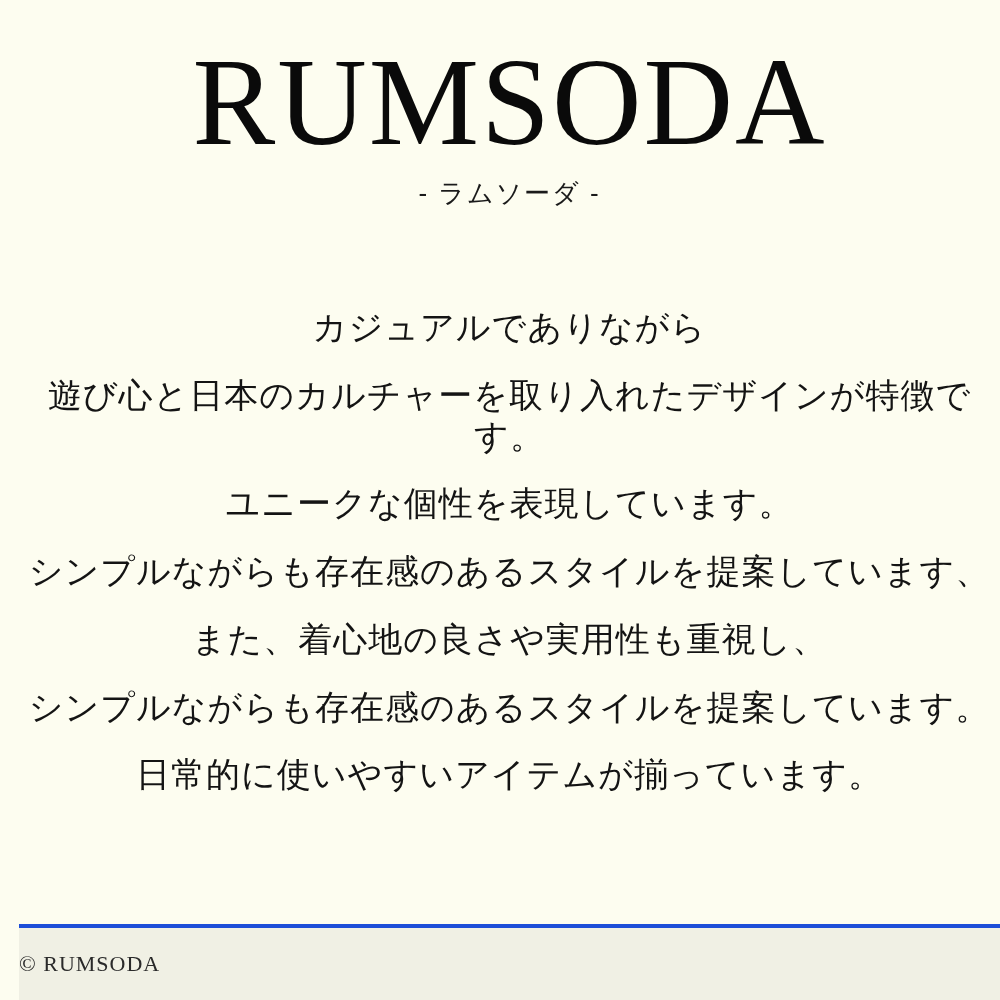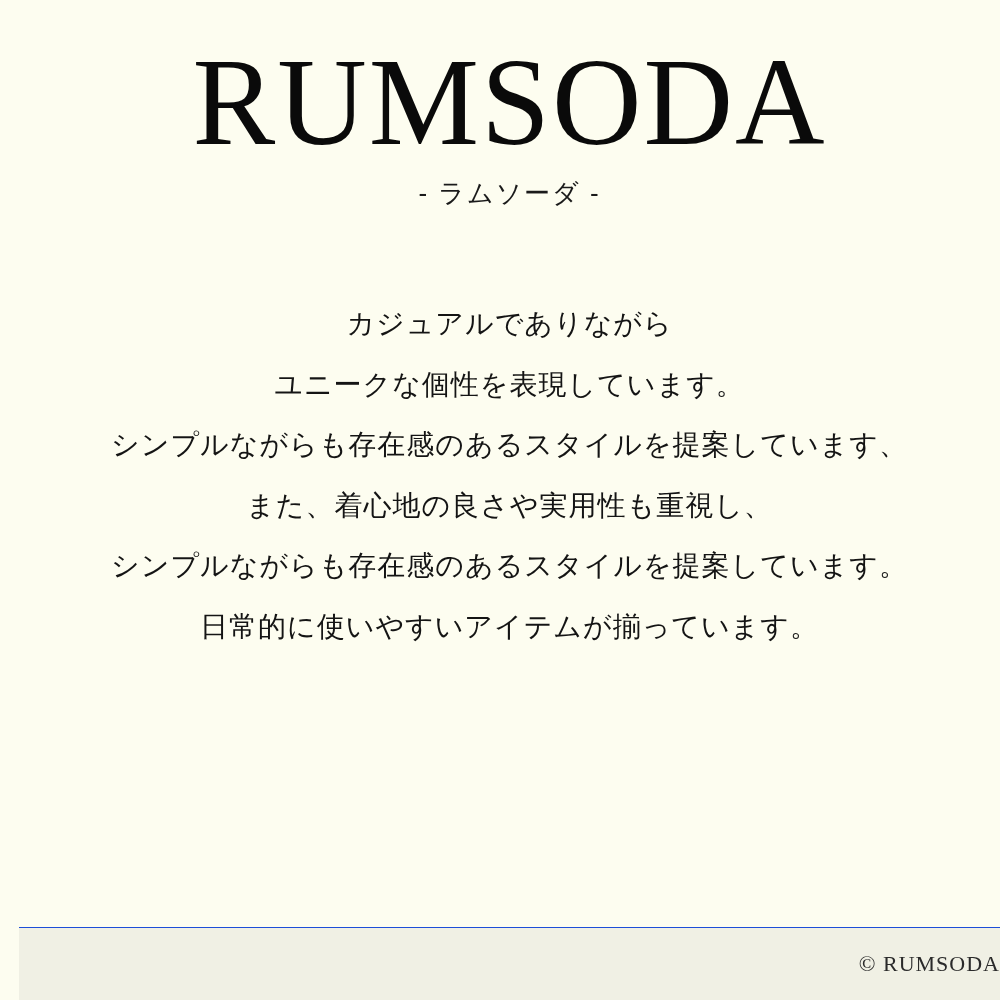--- a/index.html
+++ b/index.html
@@ -46,33 +46,33 @@
     color: #1a1a1a;
     text-align: center;
   }
   .body-copy {
     margin-top: 96px;
     width: 100%;
     text-align: center;
   }
   .body-copy p {
     margin: 0 0 27px 0;
-    font-size: 28px;
+    font-size: 34px;
     line-height: 1.2;
     letter-spacing: 1px;
     color: #141414;
   }
   .footer {
     flex: 0 0 auto;
     height: 72px;
     background: #f0f0e4;
-    border-top: 1px solid #1d4ed8;
+    border-top: 4px solid #1d4ed8;
     display: flex;
     align-items: center;
-    justify-content: flex-end;
+    justify-content: flex-start;
   }
   .footer-text {
     font-family: "Liberation Serif", serif;
     font-size: 22px;
     letter-spacing: 1px;
     color: #2a2a2a;
   }
 </style>
 </head>
 <body>
@@ -80,20 +80,21 @@
 <div class="page">
 
   <div class="content">
 
     <div class="brand-title">RUMSODA</div>
 
     <div class="brand-subtitle">- ラムソーダ -</div>
 
     <div class="body-copy">
       <p>カジュアルでありながら</p>
+      <p>遊び心と日本のカルチャーを取り入れたデザインが特徴です。</p>
       <p>ユニークな個性を表現しています。</p>
       <p>シンプルながらも存在感のあるスタイルを提案しています、</p>
       <p>また、着心地の良さや実用性も重視し、</p>
       <p>シンプルながらも存在感のあるスタイルを提案しています。</p>
       <p>日常的に使いやすいアイテムが揃っています。</p>
     </div>
 
   </div>
 
   <div class="footer">

